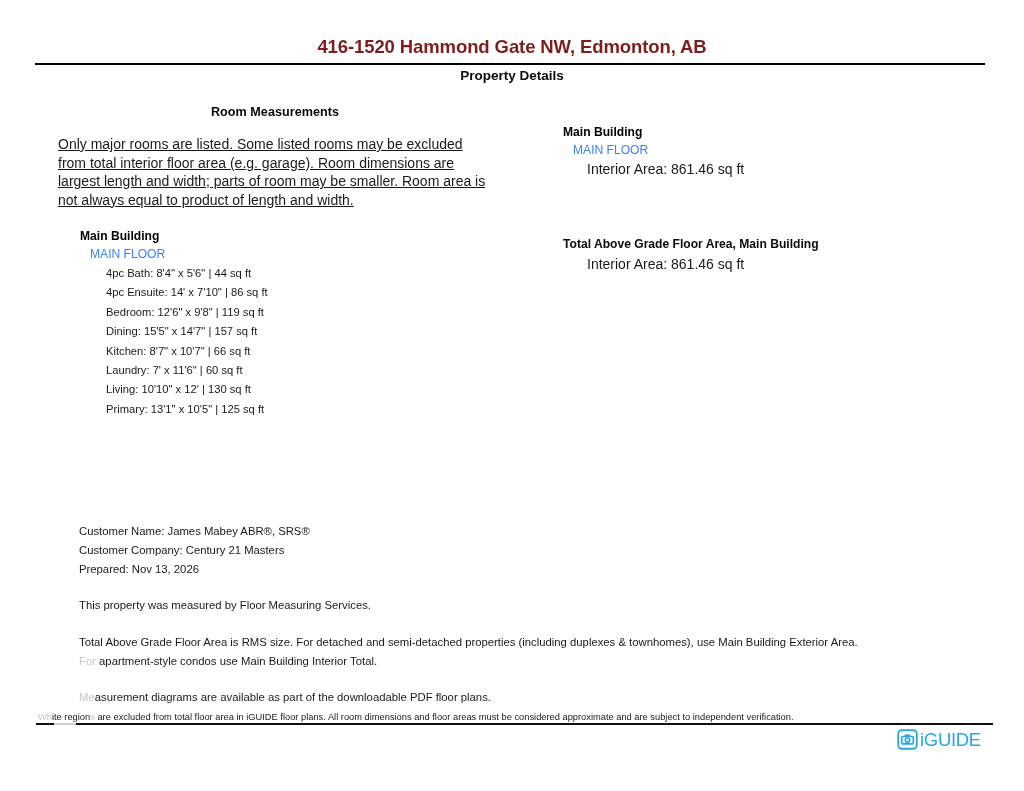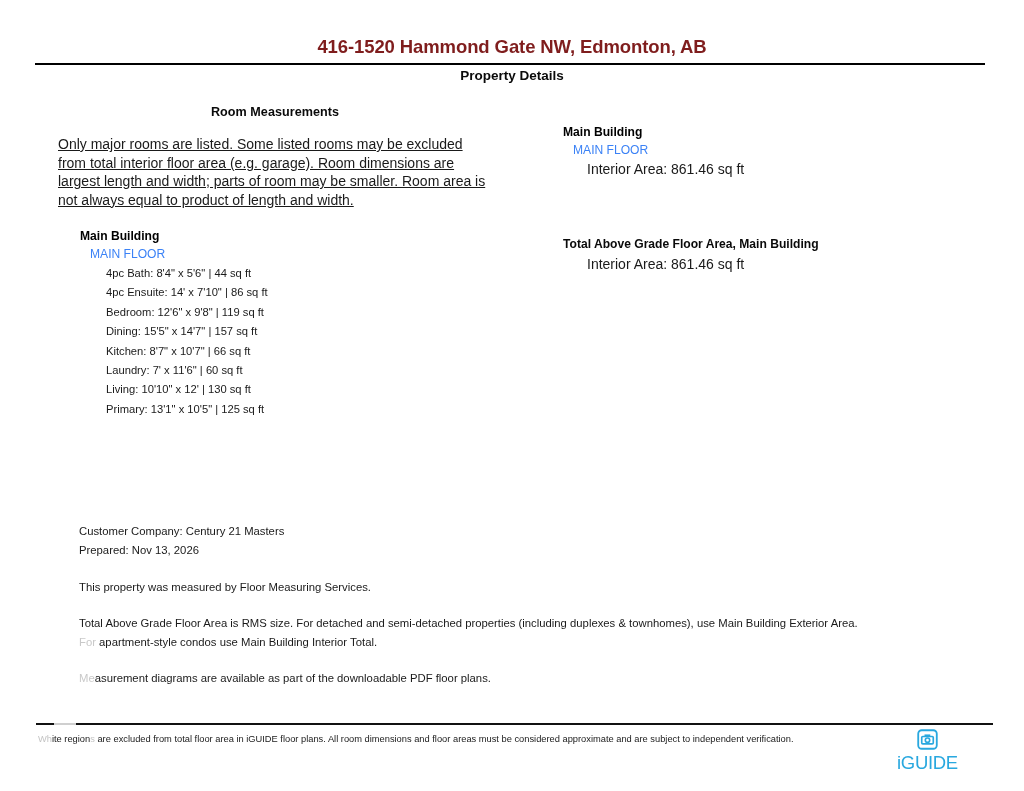--- a/index.html
+++ b/index.html
@@ -144,36 +144,35 @@
     position: absolute;
     left: 54px;
     top: 723px;
     width: 22px;
     height: 2px;
     background: #cfcfcf;
   }
   .footer-text {
     position: absolute;
     left: 38px;
-    top: 733px;
+    top: 711px;
     font-size: 9.3px;
     color: #1a1a1a;
     line-height: 13px;
     white-space: nowrap;
   }
   .footer-text .faded { color: #c4c4c4; }
 
   .logo {
     position: absolute;
     left: 897px;
     top: 729px;
     display: flex;
     align-items: center;
     gap: 2px;
-    flex-direction: column;
   }
   .logo-mark {
     width: 21px;
     height: 21px;
     flex: 0 0 auto;
   }
   .logo-word {
     font-size: 18.5px;
     letter-spacing: -0.3px;
     color: #29a8df;
@@ -217,20 +216,21 @@
       <div class="area-line">Interior Area: 861.46 sq ft</div>
     </div>
 
     <div class="total-block">
       <p class="total-head">Total Above Grade Floor Area, Main Building</p>
       <div class="area-line">Interior Area: 861.46 sq ft</div>
     </div>
   </div>
 
   <div class="notes">
+    <div class="note-line">Customer Name: James Mabey ABR®, SRS®</div>
     <div class="note-line">Customer Company: Century 21 Masters</div>
     <div class="note-line">Prepared: Nov 13, 2026</div>
 
     <div class="note-gap"></div>
     <div class="note-line">This property was measured by Floor Measuring Services.</div>
 
     <div class="note-gap"></div>
     <div class="note-line">Total Above Grade Floor Area is RMS size. For detached and semi-detached properties (including duplexes &amp; townhomes), use Main Building Exterior Area.</div>
     <div class="note-line"><span class="faded">For</span><span> apartment-style condos use Main Building Interior Total.</span></div>
 

